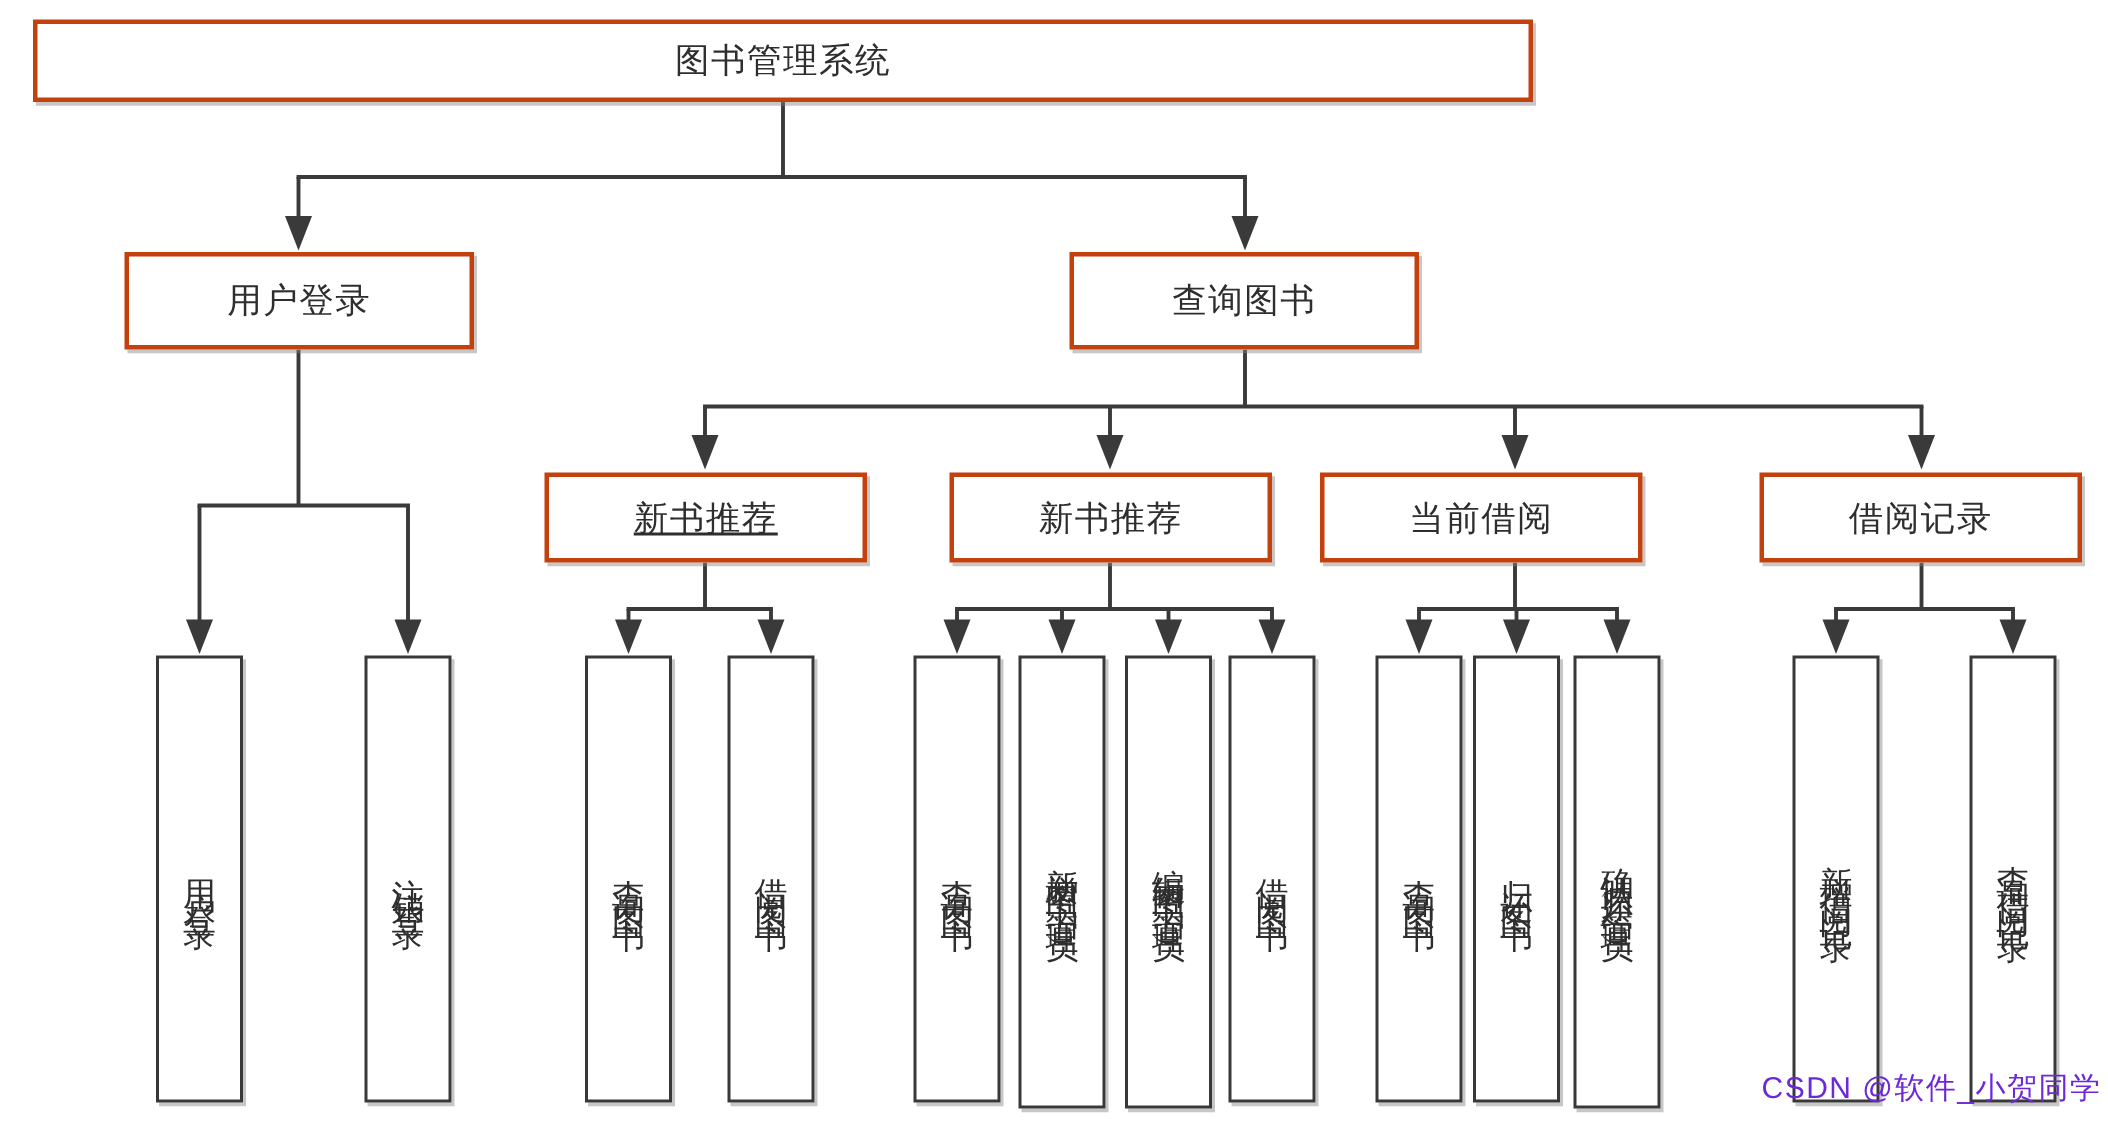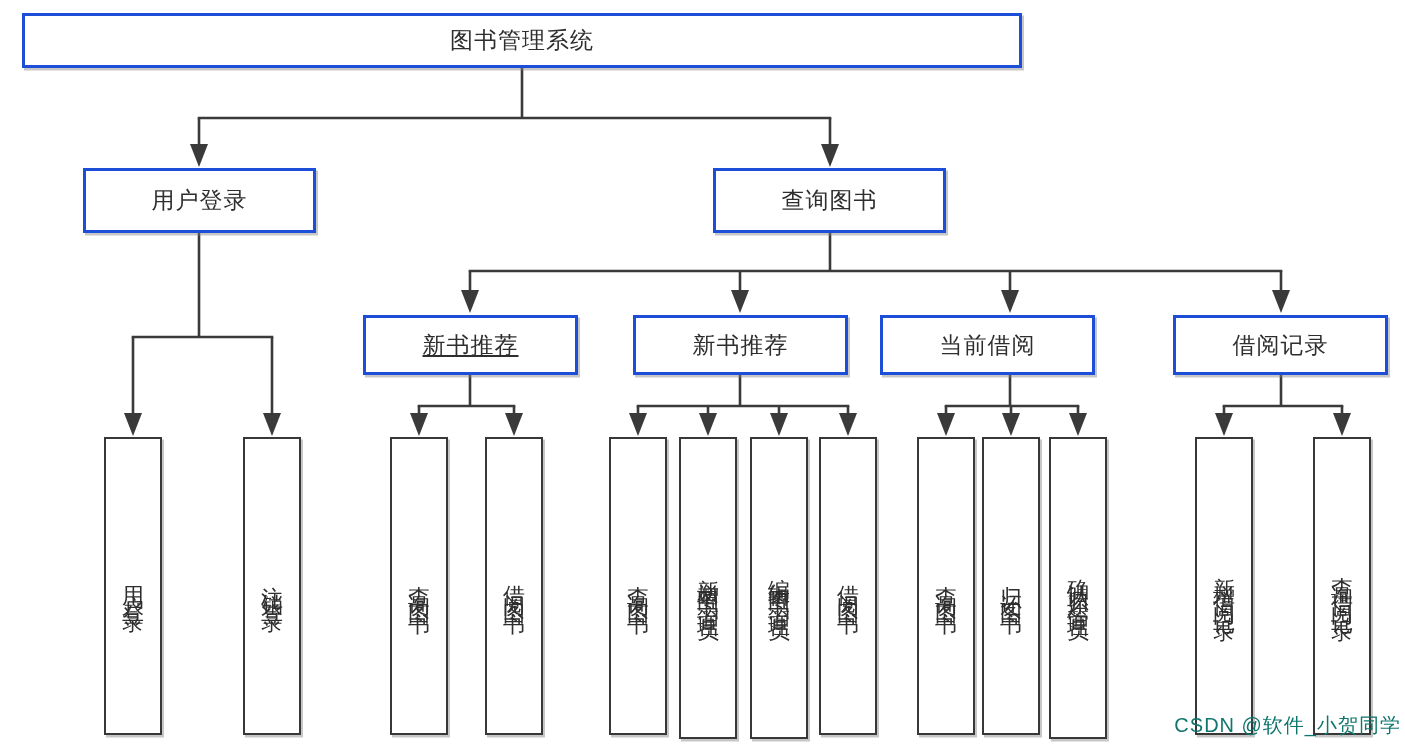--- a/index.html
+++ b/index.html
@@ -25,21 +25,21 @@
     fill: none;
   }
   svg.wires path.arrow {
     fill: #3a3a3a;
     stroke: none;
   }
 
   .node {
     position: absolute;
     background: #ffffff;
-    border: 3px solid #1d4ed8;
+    border: 3px solid #c2410c;
     box-shadow: 2px 2.5px 0 rgba(130,130,130,0.45);
     display: flex;
     align-items: center;
     justify-content: center;
     color: #2e2e2e;
     font-size: 23px;
     letter-spacing: 1px;
     white-space: nowrap;
   }
 
@@ -59,21 +59,21 @@
     letter-spacing: 9px;
     line-height: 1;
   }
   .vnode.mgr { letter-spacing: 6px; }
 
   .watermark {
     position: absolute;
     right: 4px;
     top: 712px;
     font-size: 20px;
-    color: #0f766e;
+    color: #6d28d9;
     letter-spacing: 1px;
     white-space: nowrap;
   }
 </style>
 </head>
 <body>
 
 <div class="canvas">
 
   <svg class="wires" viewBox="0 0 1405 747" xmlns="http://www.w3.org/2000/svg">

